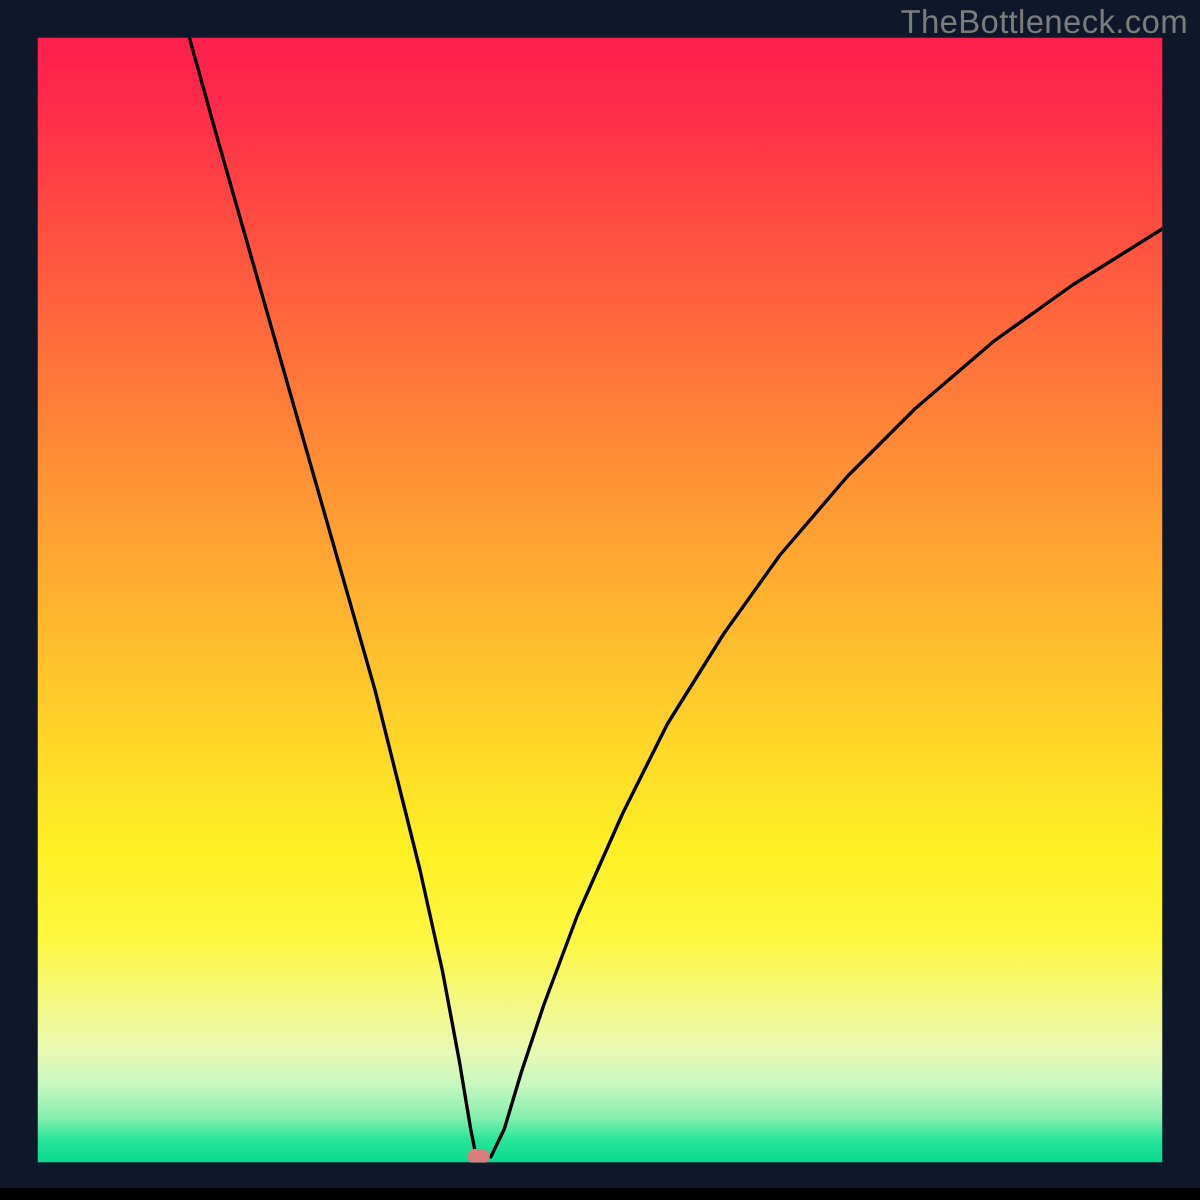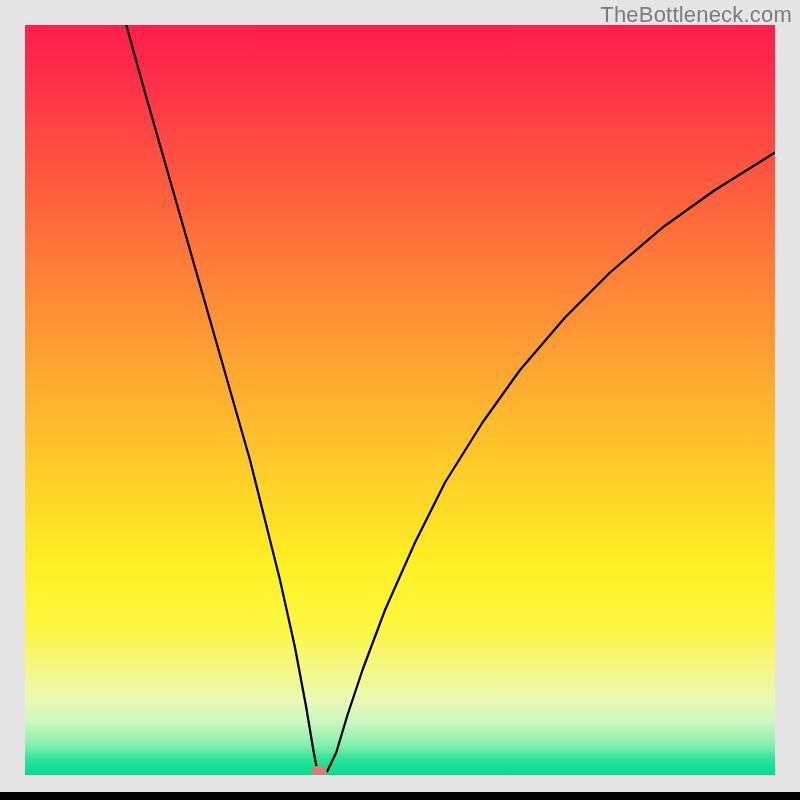--- a/index.html
+++ b/index.html
@@ -8,21 +8,21 @@
     width: 800px;
     height: 800px;
     background: #000;
     overflow: hidden;
     font-family: Arial, Helvetica, sans-serif;
   }
   .stage {
     position: relative;
     width: 800px;
     height: 792px;
-    background: #e5e5e5;
+    background: #0f172a;
   }
   .plot {
     position: absolute;
     left: 25px;
     top: 25px;
     width: 750px;
     height: 750px;
     overflow: hidden;
   }
   .gradient {

